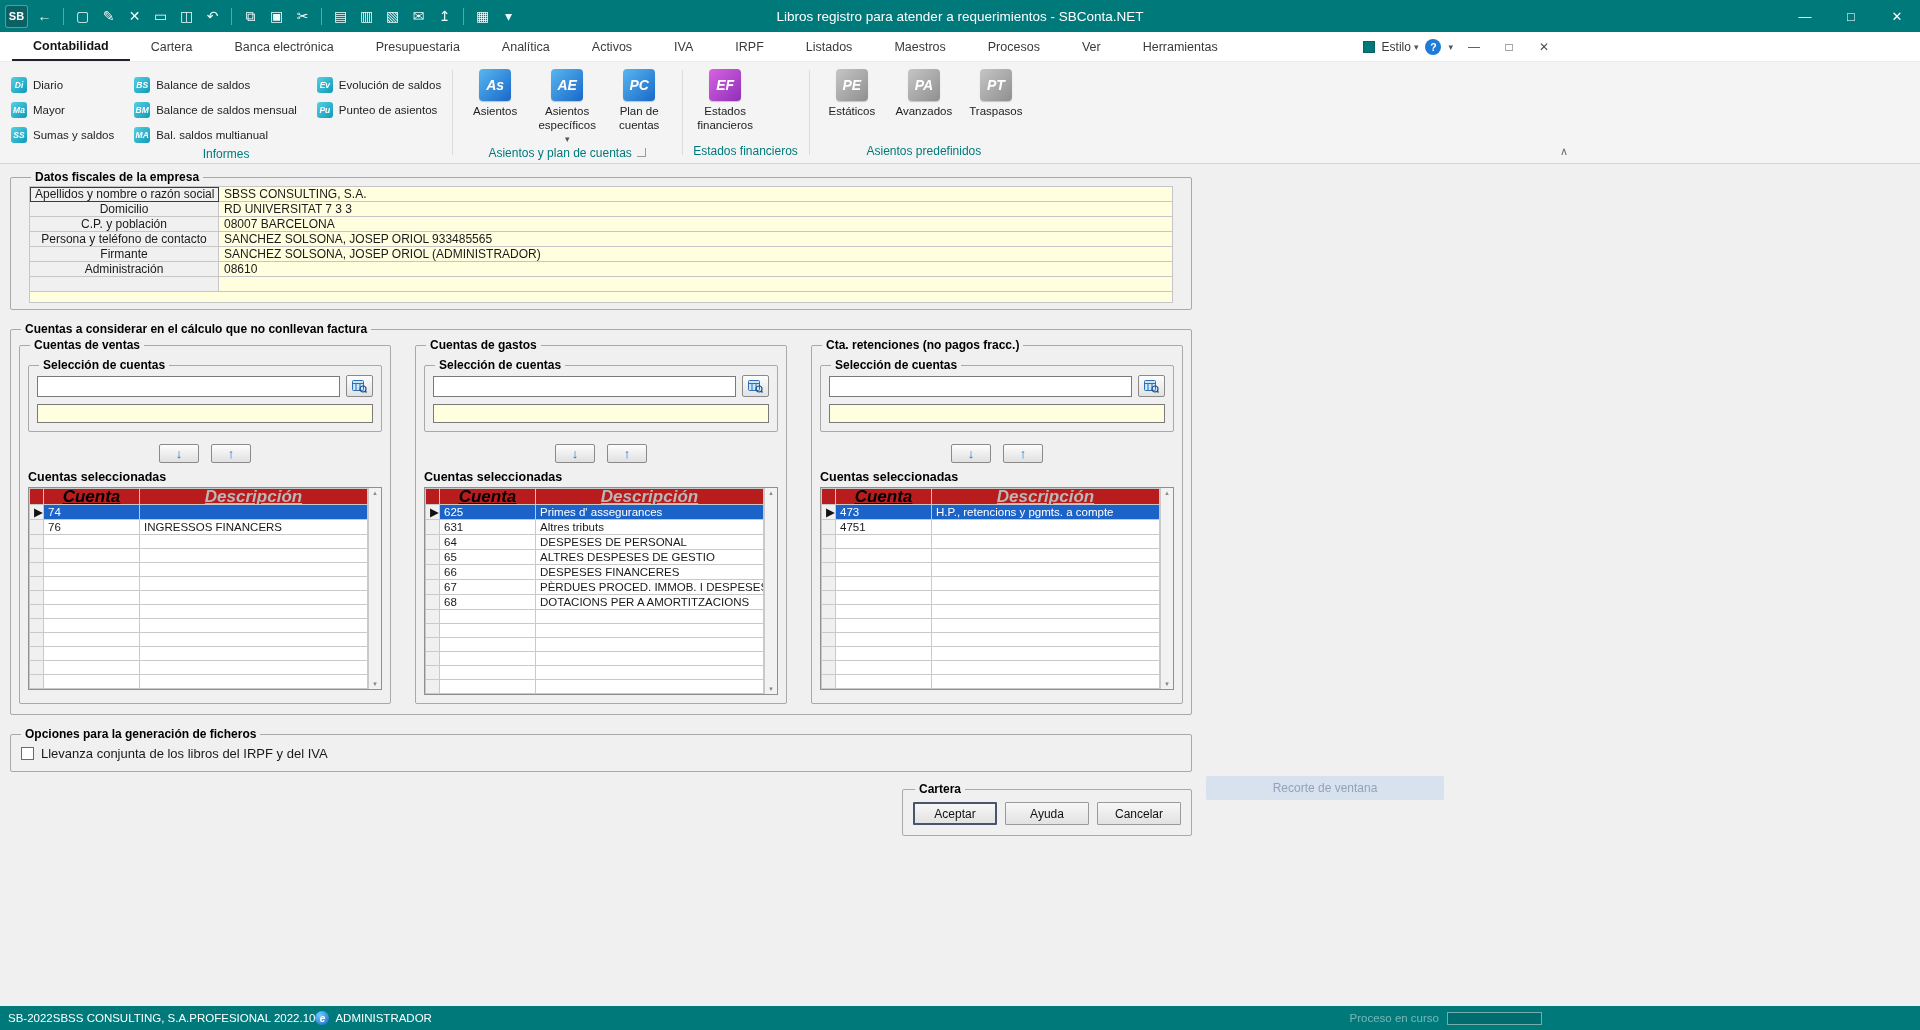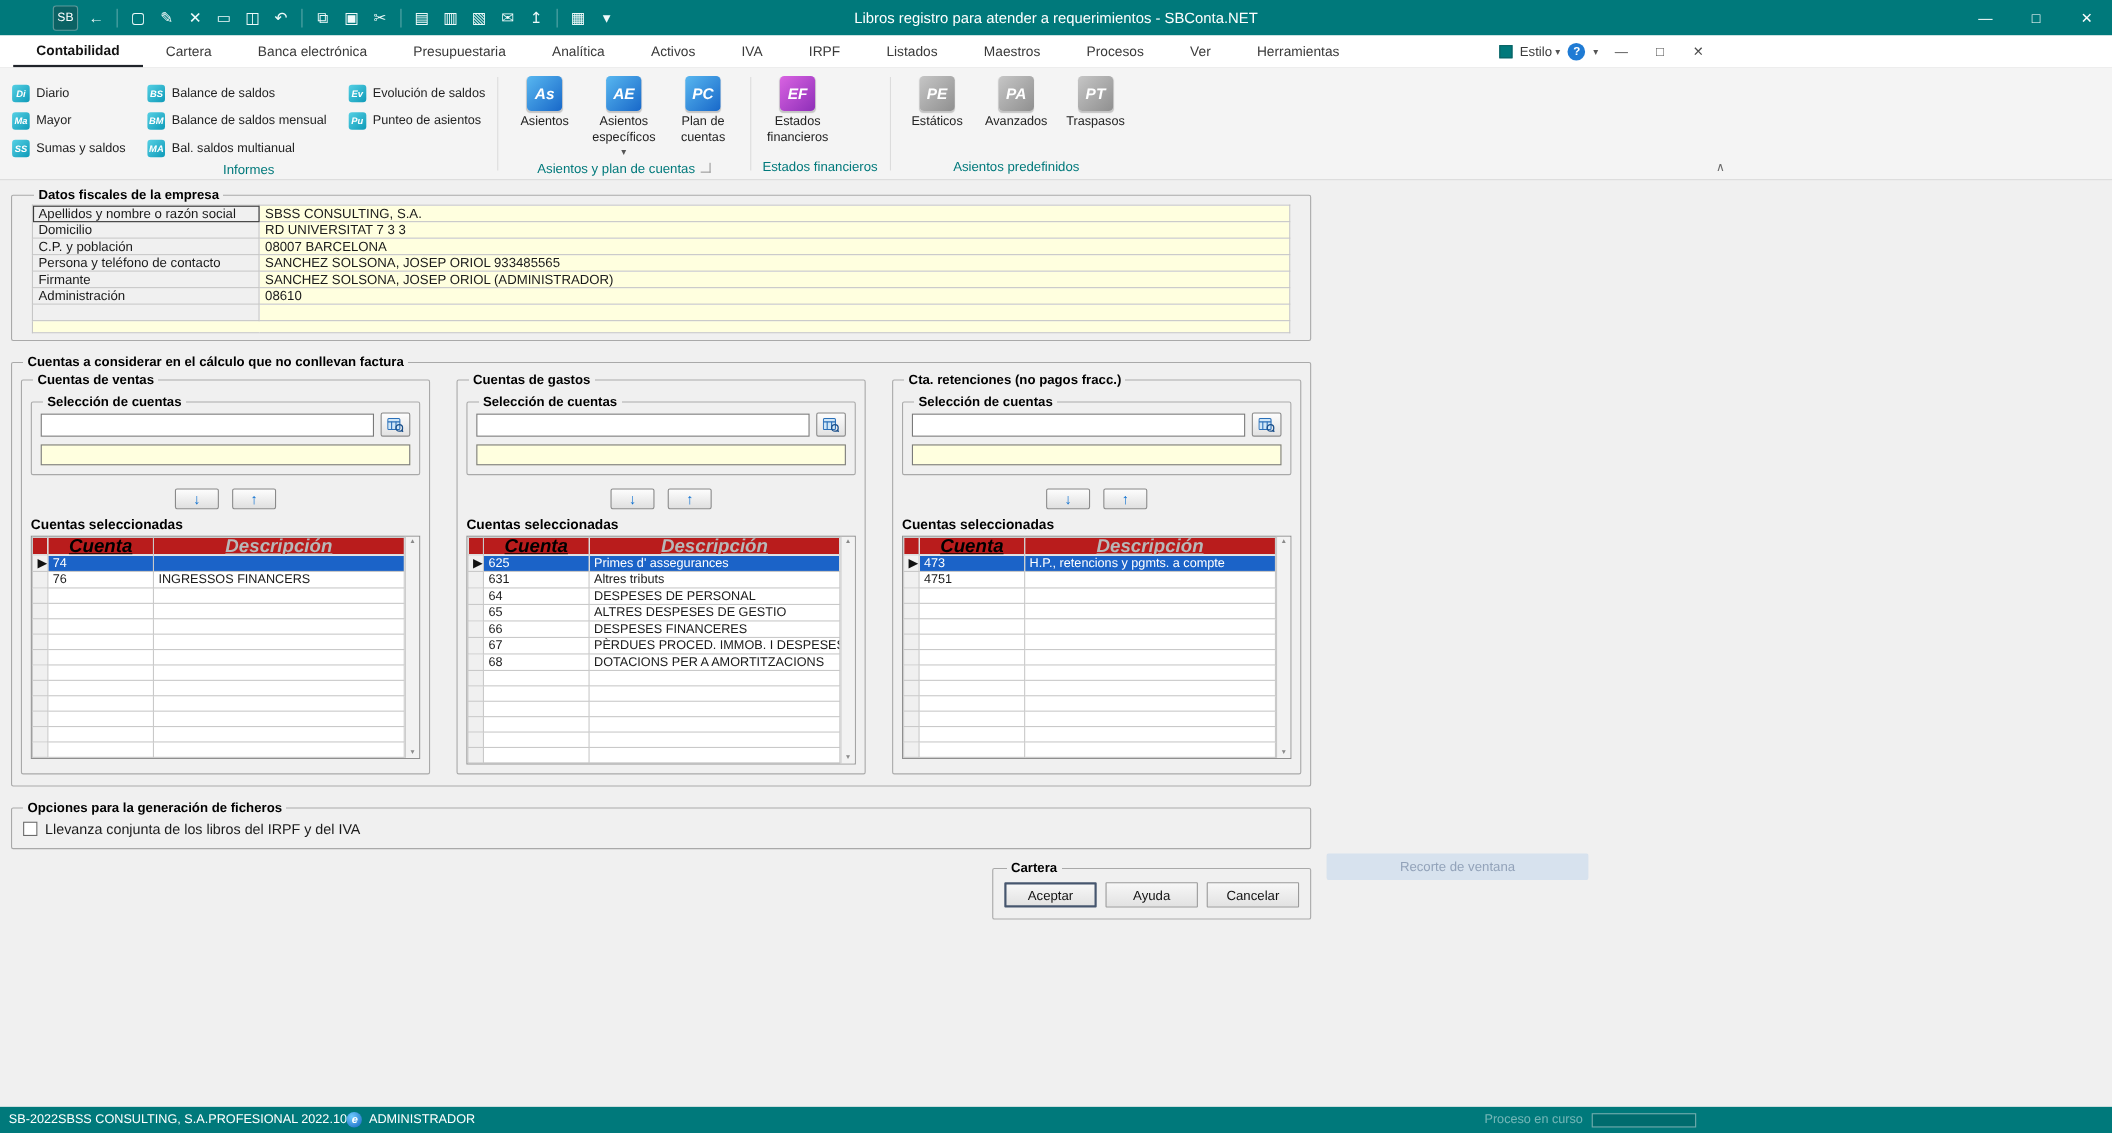--- a/index.html
+++ b/index.html
@@ -2,21 +2,21 @@
 <html><head>
 <meta charset="utf-8">
 <style>
   * { margin:0; padding:0; box-sizing:border-box; }
   html,body { width:1920px; height:1030px; overflow:hidden; }
   body { font-family:"Liberation Sans", sans-serif; background:#f0f0f0; font-size:12px; color:#1a1a1a; }
   .window { width:1920px; height:1030px; display:flex; flex-direction:column; }
 
   
   .titlebar { height:32px; background:#00797b; display:flex; align-items:center; color:#fff; position:relative; padding-left:5px; flex:0 0 auto; }
-  .app-logo { width:23px; height:23px; background:#0b6264; border:1px solid rgba(255,255,255,.35); color:#fff; font-weight:normal; font-size:11px; display:flex; align-items:center; justify-content:center; border-radius:3px; margin-right:4px;margin-left:43px; }
+  .app-logo { width:23px; height:23px; background:#0b6264; border:1px solid rgba(255,255,255,.35); color:#fff; font-weight:bold; font-size:11px; display:flex; align-items:center; justify-content:center; border-radius:3px; margin-right:4px; }
   .tb-tools { display:flex; align-items:center; gap:1px; }
   .tb-icon { width:25px; height:26px; display:flex; align-items:center; justify-content:center; font-size:14px; color:#eefafa; border-radius:2px; }
   .tb-sep { width:1px; height:17px; background:rgba(255,255,255,.35); margin:0 5px; }
   .tb-title { position:absolute; left:50%; transform:translateX(-50%); font-size:13.5px; white-space:nowrap; }
   .tb-controls { margin-left:auto; display:flex; height:100%; }
   .tb-ctrl { width:46px; height:100%; display:flex; align-items:center; justify-content:center; font-size:13px; color:#fff; }
 
   
   .tabbar { height:30px; background:#ffffff; display:flex; align-items:stretch; padding-left:12px; border-bottom:1px solid #ececec; flex:0 0 auto; }
   .tabs { display:flex; align-items:stretch; }
@@ -48,21 +48,21 @@
   .dlg-launcher { width:9px; height:9px; border:1px solid #9a9a9a; border-top:none; border-left:none; display:inline-block; }
   .ribbon-collapse { position:absolute; right:352px; bottom:5px; color:#6b6b6b; font-size:11px; }
 
   
   .content { flex:1 1 auto; background:#f0f0f0; position:relative; padding:6px 10px 0; overflow:hidden; }
   .fs { border:1px solid #a9a9a9; border-radius:2px; background:transparent; }
   .fs legend { font-weight:bold; font-size:12px; padding:0 4px; margin-left:2px; color:#000; }
   .fiscal-fs { width:1182px; padding:2px 18px 6px; }
   .fiscal-table { width:100%; border-collapse:collapse; table-layout:fixed; background:#fff; }
   .fiscal-table td { border:1px solid #c6c6c6; height:15px; font-size:12px; padding:0 5px; white-space:nowrap; overflow:hidden; }
-  td.flabel { width:206px; background:#f0f0f0; }
+  td.flabel { width:189px; background:#f0f0f0;text-align:center; }
   td.fvalue { background:#ffffdf; }
   td.cell-focus { outline:1px solid #3c3c3c; outline-offset:-1px; }
   td.fstrip { height:11px; }
   .redacted { display:inline-block; width:88px; height:10px; background:#a8a8a8; filter:blur(1.5px); border-radius:1px; vertical-align:middle; }
 
   .accounts-fs { width:1182px; margin-top:12px; padding:2px 8px 10px; }
   .panels { display:grid; grid-template-columns:1fr 1fr 1fr; gap:24px; }
   .panel-fs { padding:2px 8px 8px; }
   .sel-fs { margin-top:4px; padding:3px 8px 8px; }
   .sel-row { display:flex; gap:6px; align-items:center; }

